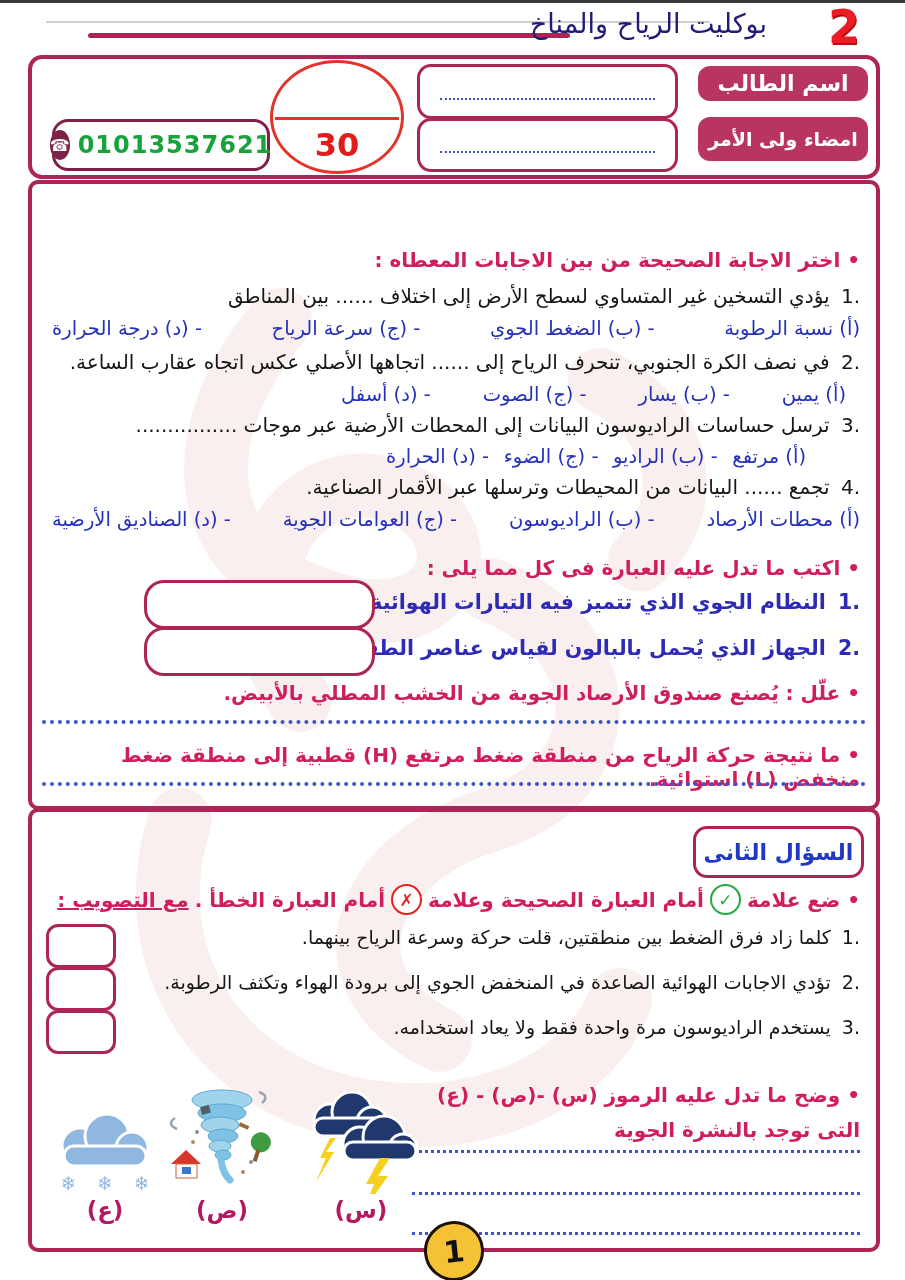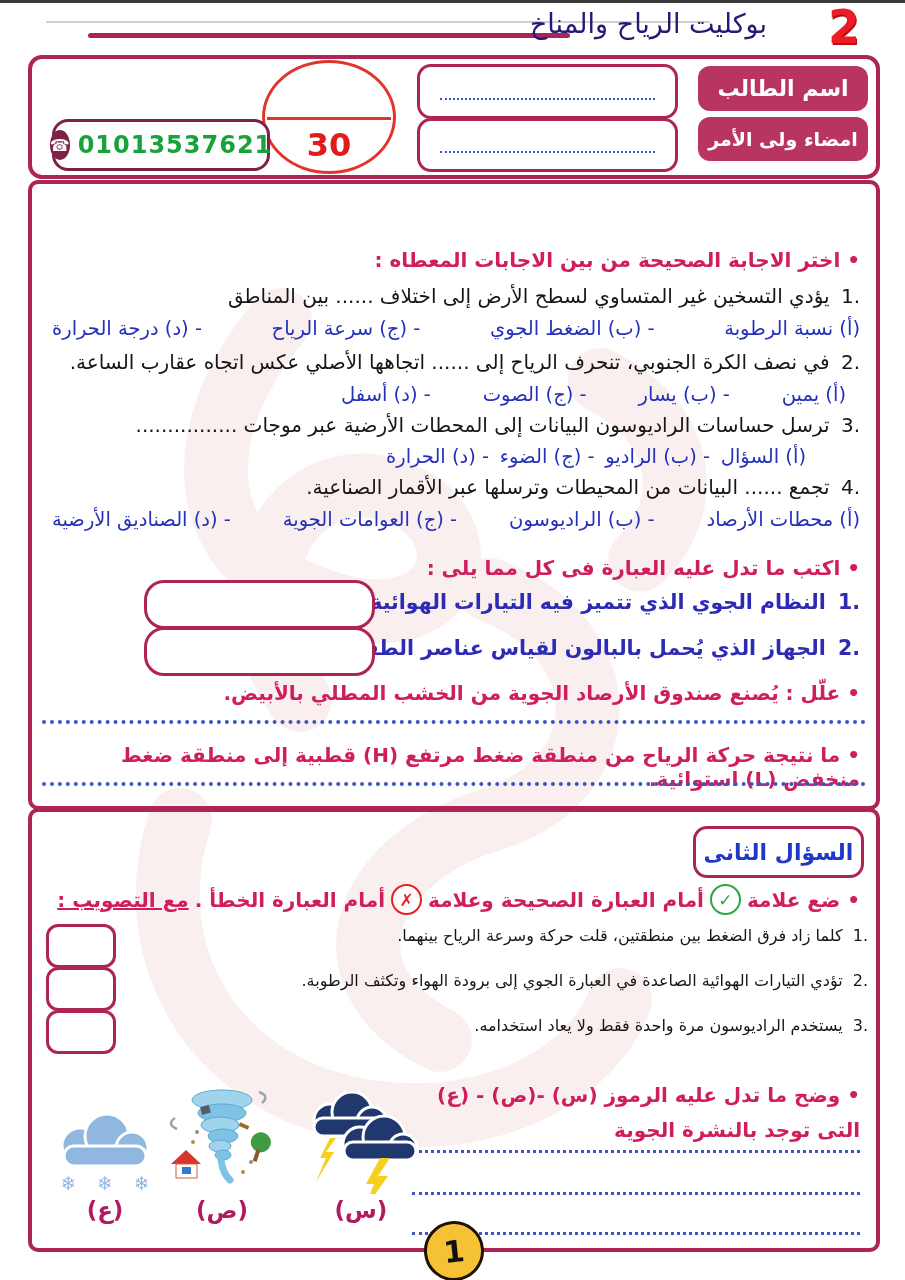--- a/index.html
+++ b/index.html
@@ -53,21 +53,21 @@
   .ansbox{position:absolute;border:3px solid var(--maroon);border-radius:20px;background:#fff}
   .dots{position:absolute;border-top:4px dotted var(--dotblue)}
   
   .tf{position:absolute;right:16px;display:flex;align-items:center;gap:6px;
       color:var(--crimson);font-weight:bold;font-size:20px;white-space:nowrap}
   .circ{width:27px;height:27px;border-radius:50%;display:inline-flex;align-items:center;
         justify-content:center;font-size:17px;font-weight:bold;flex:none;background:#fff}
   .circ.ok{border:2.5px solid #27a844;color:#27a844}
   .circ.no{border:2.5px solid #e42222;color:#e42222}
   .uline{text-decoration:underline}
-  .stmt{position:absolute;right:8px;left:100px;font-size:16px;color:var(--ink)}
+  .stmt{position:absolute;right:16px;left:100px;font-size:19px;color:var(--ink)}
   .chk{position:absolute;left:14px;width:64px;height:38px;border:3px solid var(--maroon);
        border-radius:12px;background:#fff}
   .symdir{position:absolute;right:16px;width:462px;color:var(--crimson);font-weight:bold;
           font-size:20px;line-height:1.75}
   .ansline{position:absolute;right:16px;width:448px;border-top:3px dotted var(--dotblue)}
   .wicon{position:absolute}
   .symlabel{position:absolute;text-align:center;font-size:23px;font-weight:bold;color:#b3195f}
   .flakes{display:flex;justify-content:space-around;margin-top:-6px;color:#8fb7e0;font-size:19px}
   .pagenum{position:absolute;left:424px;top:1221px;width:54px;height:54px;background:var(--yellow);
            border:3px solid #1d1204;border-radius:50%;display:flex;align-items:center;justify-content:center;
@@ -86,33 +86,33 @@
       <path d="M540,120 C620,160 640,240 580,300"></path>
     </g>
   </svg>
 
   <div class="abs grayline z"></div>
   <div class="abs titleline z"></div>
   <div class="abs title z">بوكليت الرياح والمناخ</div>
   <div class="abs corner2 z">2</div>
 
   <div class="frame z" style="top:55px;height:116px">
-    <div class="pill" style="right:8px;top:7px;width:170px;height:45px;font-size:22px">
+    <div class="pill" style="right:8px;top:7px;width:170px;height:35px;font-size:22px">
       <span>اسم الطالب</span>
     </div>
     <div class="pill" style="right:8px;top:58px;width:170px;height:44px;font-size:19px">
       <span>امضاء ولى الأمر</span>
     </div>
     <div class="inbox" style="right:198px;top:5px;width:255px;height:49px">
       <div class="dotline"></div>
     </div>
     <div class="inbox" style="right:198px;top:59px;width:255px;height:48px">
       <div class="dotline"></div>
     </div>
-    <div class="scorecircle" style="left:230px;top:1px;width:128px;height:108px">
+    <div class="scorecircle" style="left:238px;top:1px;width:128px;height:108px">
       <div class="scoreline"></div>
       <div class="scoreval">30</div>
     </div>
     <div class="phonebox" style="left:20px;top:60px;width:212px;height:46px">
       <span class="phoneicon">☎</span>
       <span class="phonenum">01013537621</span>
     </div>
   </div>
 
   <div class="frame z" style="top:180px;height:622px;border-radius:10px">
@@ -139,21 +139,21 @@
       <span>- (ب) يسار</span>
       <span>- (ج) الصوت</span>
       <span>- (د) أسفل</span>
     </div>
 
     <div class="qtext" style="top:229px">
       <span class="n">3.</span>
       <span>ترسل حساسات الراديوسون البيانات إلى المحطات الأرضية عبر موجات ................</span>
     </div>
     <div class="opts w3" style="top:261px">
-      <span>(أ) السؤال</span>
+      <span>(أ) مرتفع</span>
       <span>- (ب) الراديو</span>
       <span>- (ج) الضوء</span>
       <span>- (د) الحرارة</span>
     </div>
 
     <div class="qtext" style="top:291px">
       <span class="n">4.</span>
       <span>تجمع ...... البيانات من المحيطات وترسلها عبر الأقمار الصناعية.</span>
     </div>
     <div class="opts w1" style="top:324px">
@@ -201,21 +201,21 @@
     </div>
 
     <div class="stmt" style="top:114px">
       <span class="n">1.</span>
       <span>كلما زاد فرق الضغط بين منطقتين، قلت حركة وسرعة الرياح بينهما.</span>
     </div>
     <div class="chk" style="top:112px"></div>
 
     <div class="stmt" style="top:159px">
       <span class="n">2.</span>
-      <span>تؤدي التيارات الهوائية الصاعدة في العبارة الجوي إلى برودة الهواء وتكثف الرطوبة.</span>
+      <span>تؤدي الاجابات الهوائية الصاعدة في المنخفض الجوي إلى برودة الهواء وتكثف الرطوبة.</span>
     </div>
     <div class="chk" style="top:155px"></div>
 
     <div class="stmt" style="top:204px">
       <span class="n">3.</span>
       <span>يستخدم الراديوسون مرة واحدة فقط ولا يعاد استخدامه.</span>
     </div>
     <div class="chk" style="top:198px"></div>
 
     <div class="symdir" style="top:266px">•  وضح ما تدل عليه الرموز (س) -(ص) - (ع) التى توجد بالنشرة الجوية</div>

